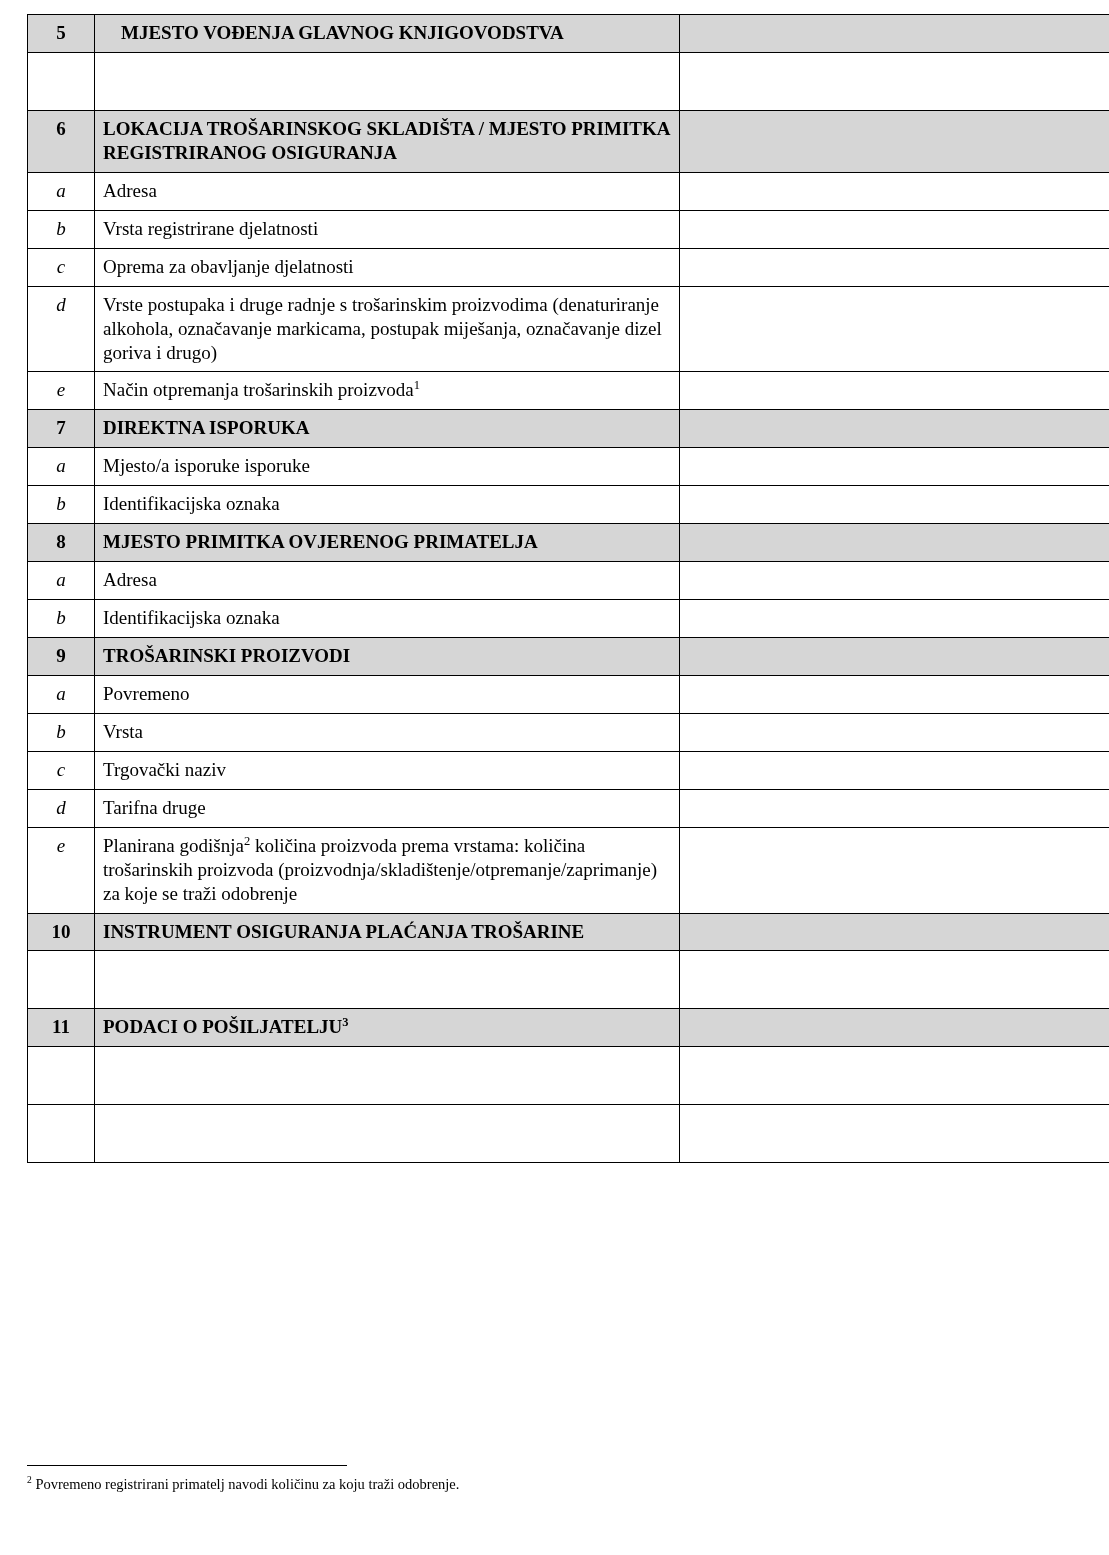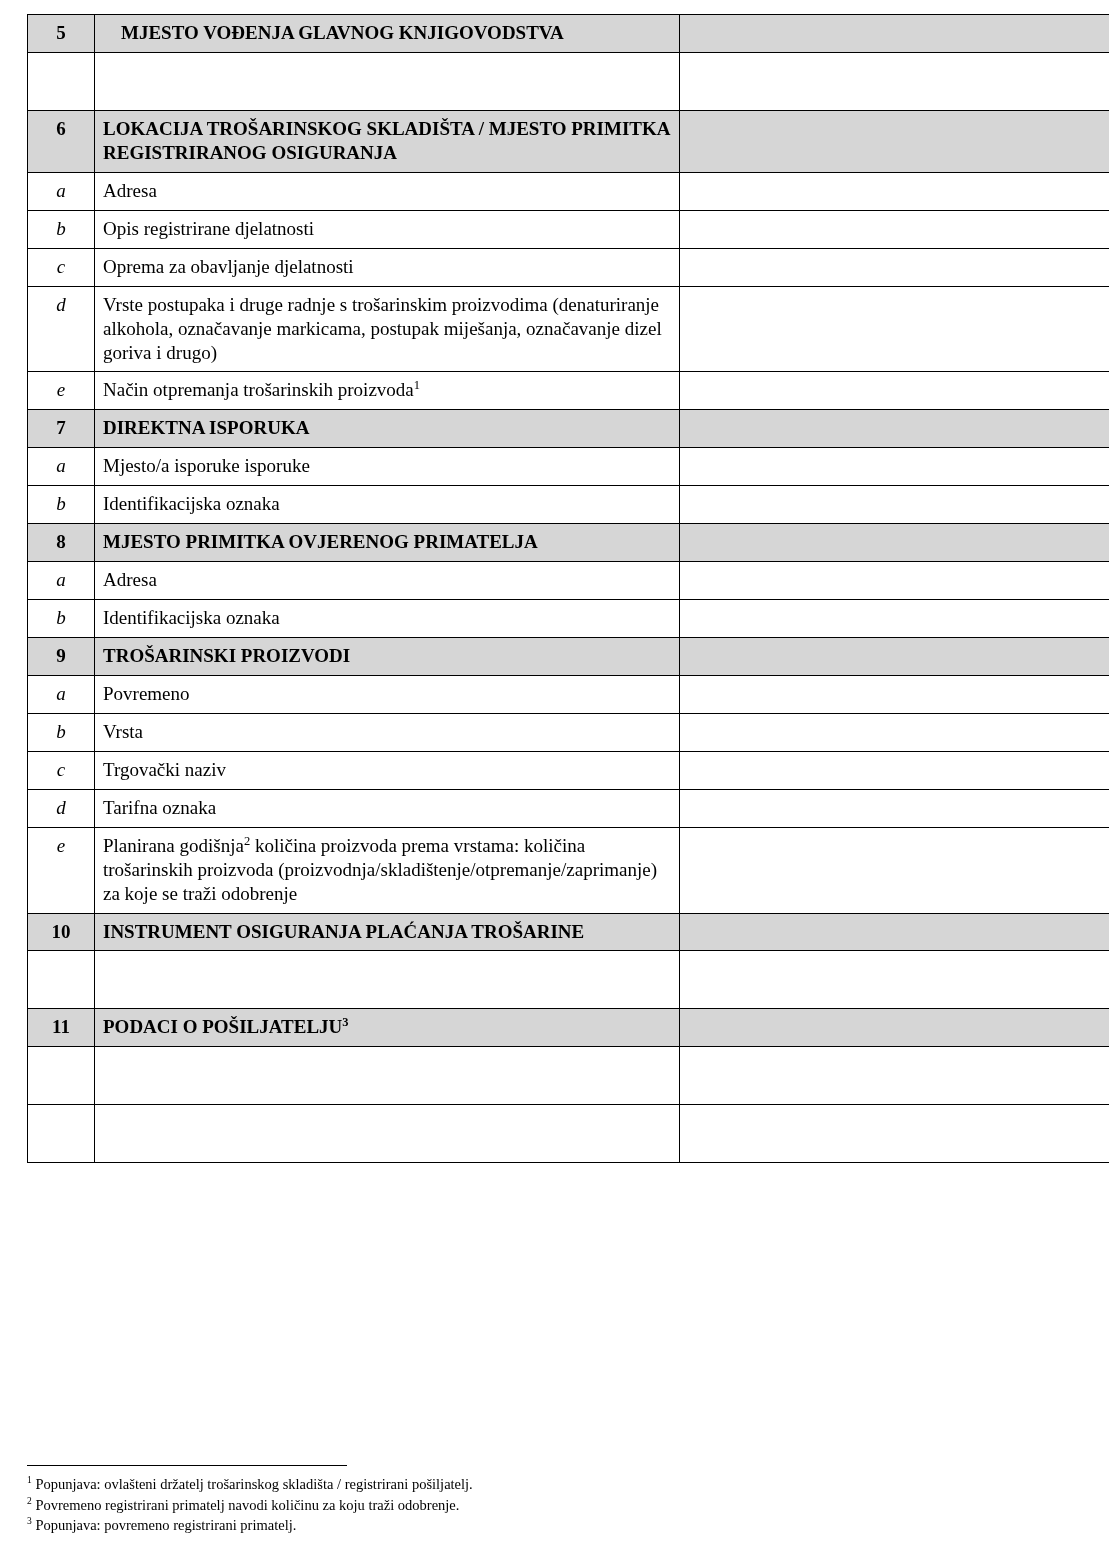--- a/index.html
+++ b/index.html
@@ -111,21 +111,21 @@
           <td class="col-label shaded bold">LOKACIJA TROŠARINSKOG SKLADIŠTA / MJESTO PRIMITKA REGISTRIRANOG OSIGURANJA</td>
           <td class="col-value shaded"></td>
         </tr>
         <tr>
           <td class="col-num num-italic">a</td>
           <td class="col-label italic">Adresa</td>
           <td class="col-value"></td>
         </tr>
         <tr>
           <td class="col-num num-italic">b</td>
-          <td class="col-label italic">Opis registrirane djelatnosti</td>
+          <td class="col-label italic">Vrsta registrirane djelatnosti</td>
           <td class="col-value"></td>
         </tr>
         <tr>
           <td class="col-num num-italic">c</td>
           <td class="col-label italic">Oprema za obavljanje djelatnosti</td>
           <td class="col-value"></td>
         </tr>
         <tr>
           <td class="col-num num-italic">d</td>
           <td class="col-label italic">Vrste postupaka i druge radnje s trošarinskim proizvodima (denaturiranje alkohola, označavanje markicama, postupak miješanja, označavanje dizel goriva i drugo)</td>
@@ -181,21 +181,21 @@
           <td class="col-label italic">Vrsta</td>
           <td class="col-value"></td>
         </tr>
         <tr>
           <td class="col-num num-italic">c</td>
           <td class="col-label italic">Trgovački naziv</td>
           <td class="col-value"></td>
         </tr>
         <tr>
           <td class="col-num num-italic">d</td>
-          <td class="col-label italic">Tarifna oznaka</td>
+          <td class="col-label italic">Tarifna druge</td>
           <td class="col-value"></td>
         </tr>
         <tr>
           <td class="col-num num-italic">e</td>
           <td class="col-label italic">Planirana godišnja<sup>2</sup> količina proizvoda prema vrstama: količina trošarinskih proizvoda (proizvodnja/skladištenje/otpremanje/zaprimanje) za koje se traži odobrenje</td>
           <td class="col-value"></td>
         </tr>
         <tr>
           <td class="col-num shaded num-bold">10</td>
           <td class="col-label shaded bold">INSTRUMENT OSIGURANJA PLAĆANJA TROŠARINE</td>
@@ -220,19 +220,17 @@
           <td class="col-num num-bold tall-empty"></td>
           <td class="col-label tall-empty"></td>
           <td class="col-value tall-empty"></td>
         </tr>
       </tbody>
   </table>
 
   <div class="footnote-area">
     <div class="footnote-rule"></div>
     <div class="footnote-list">
-        <div class="footnote"><sup>1</sup> Popunjava: ovlašteni držatelj trošarinskog skladišta / registrirani pošiljatelj.</div>
         <div class="footnote"><sup>2</sup> Povremeno registrirani primatelj navodi količinu za koju traži odobrenje.</div>
-        <div class="footnote"><sup>3</sup> Popunjava: povremeno registrirani primatelj.</div>
       </div>
   </div>
 
 </div>
 
 </body></html>

